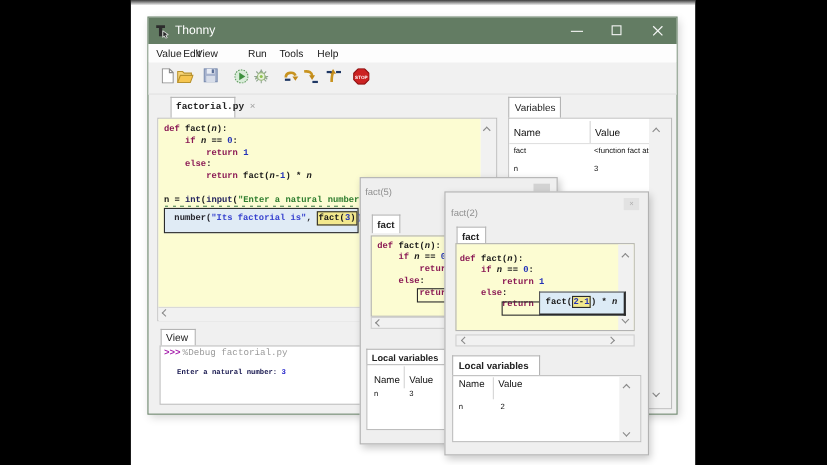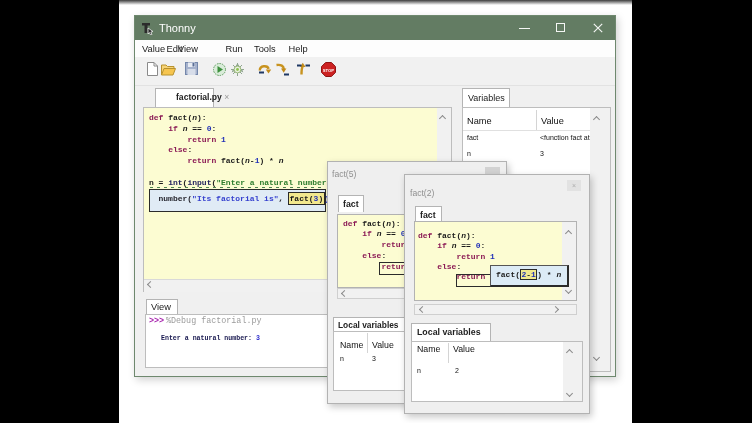--- a/index.html
+++ b/index.html
@@ -112,21 +112,21 @@
       <rect x="9.5" y="2.5" width="4.5" height="2" fill="#1f3864"></rect>
     </svg>
 
     <svg class="abs" style="left:186px;top:46px;" width="15" height="15" viewBox="0 0 15 15">
       <path d="M4.6 0.5 H10.4 L14.5 4.6 V10.4 L10.4 14.5 H4.6 L0.5 10.4 V4.6 Z" fill="#cc2222" stroke="#8e1414"></path>
       <text x="7.5" y="9.6" font-family="Liberation Sans" font-size="4.2" font-weight="bold" fill="#fff" text-anchor="middle">STOP</text>
     </svg>
   </div>
 
   <div class="abs tab" style="left:155px;top:88px;width:59px;height:20px;"></div>
-  <div class="abs" style="left:176px;top:92px;font-size:8.6px;font-weight:bold;color:#222;">factorial.py <span style="color:#9a9a9a;font-weight:normal;">×</span></div>
+  <div class="abs" style="left:160px;top:92px;font-size:8.6px;font-weight:bold;color:#222;font-family:Liberation Mono, monospace;">factorial.py <span style="color:#9a9a9a;font-weight:normal;">×</span></div>
 
   <div class="abs panelbox" style="left:143px;top:107px;width:309px;height:185px;"></div>
   <div class="abs" style="left:144px;top:108px;width:293px;height:171px;background:#fcfcd2;"></div>
 
   <div class="abs scroll" style="left:437px;top:108px;width:14px;height:171px;"></div>
   <div class="chv up" style="left:440px;top:116px;"></div>
   <div class="chv dn" style="left:440px;top:268px;"></div>
 
   <div class="abs scroll" style="left:144px;top:279px;width:307px;height:12px;border-top:1px solid #d9d9d9;"></div>
   <div class="chv lf" style="left:148px;top:282px;"></div>

